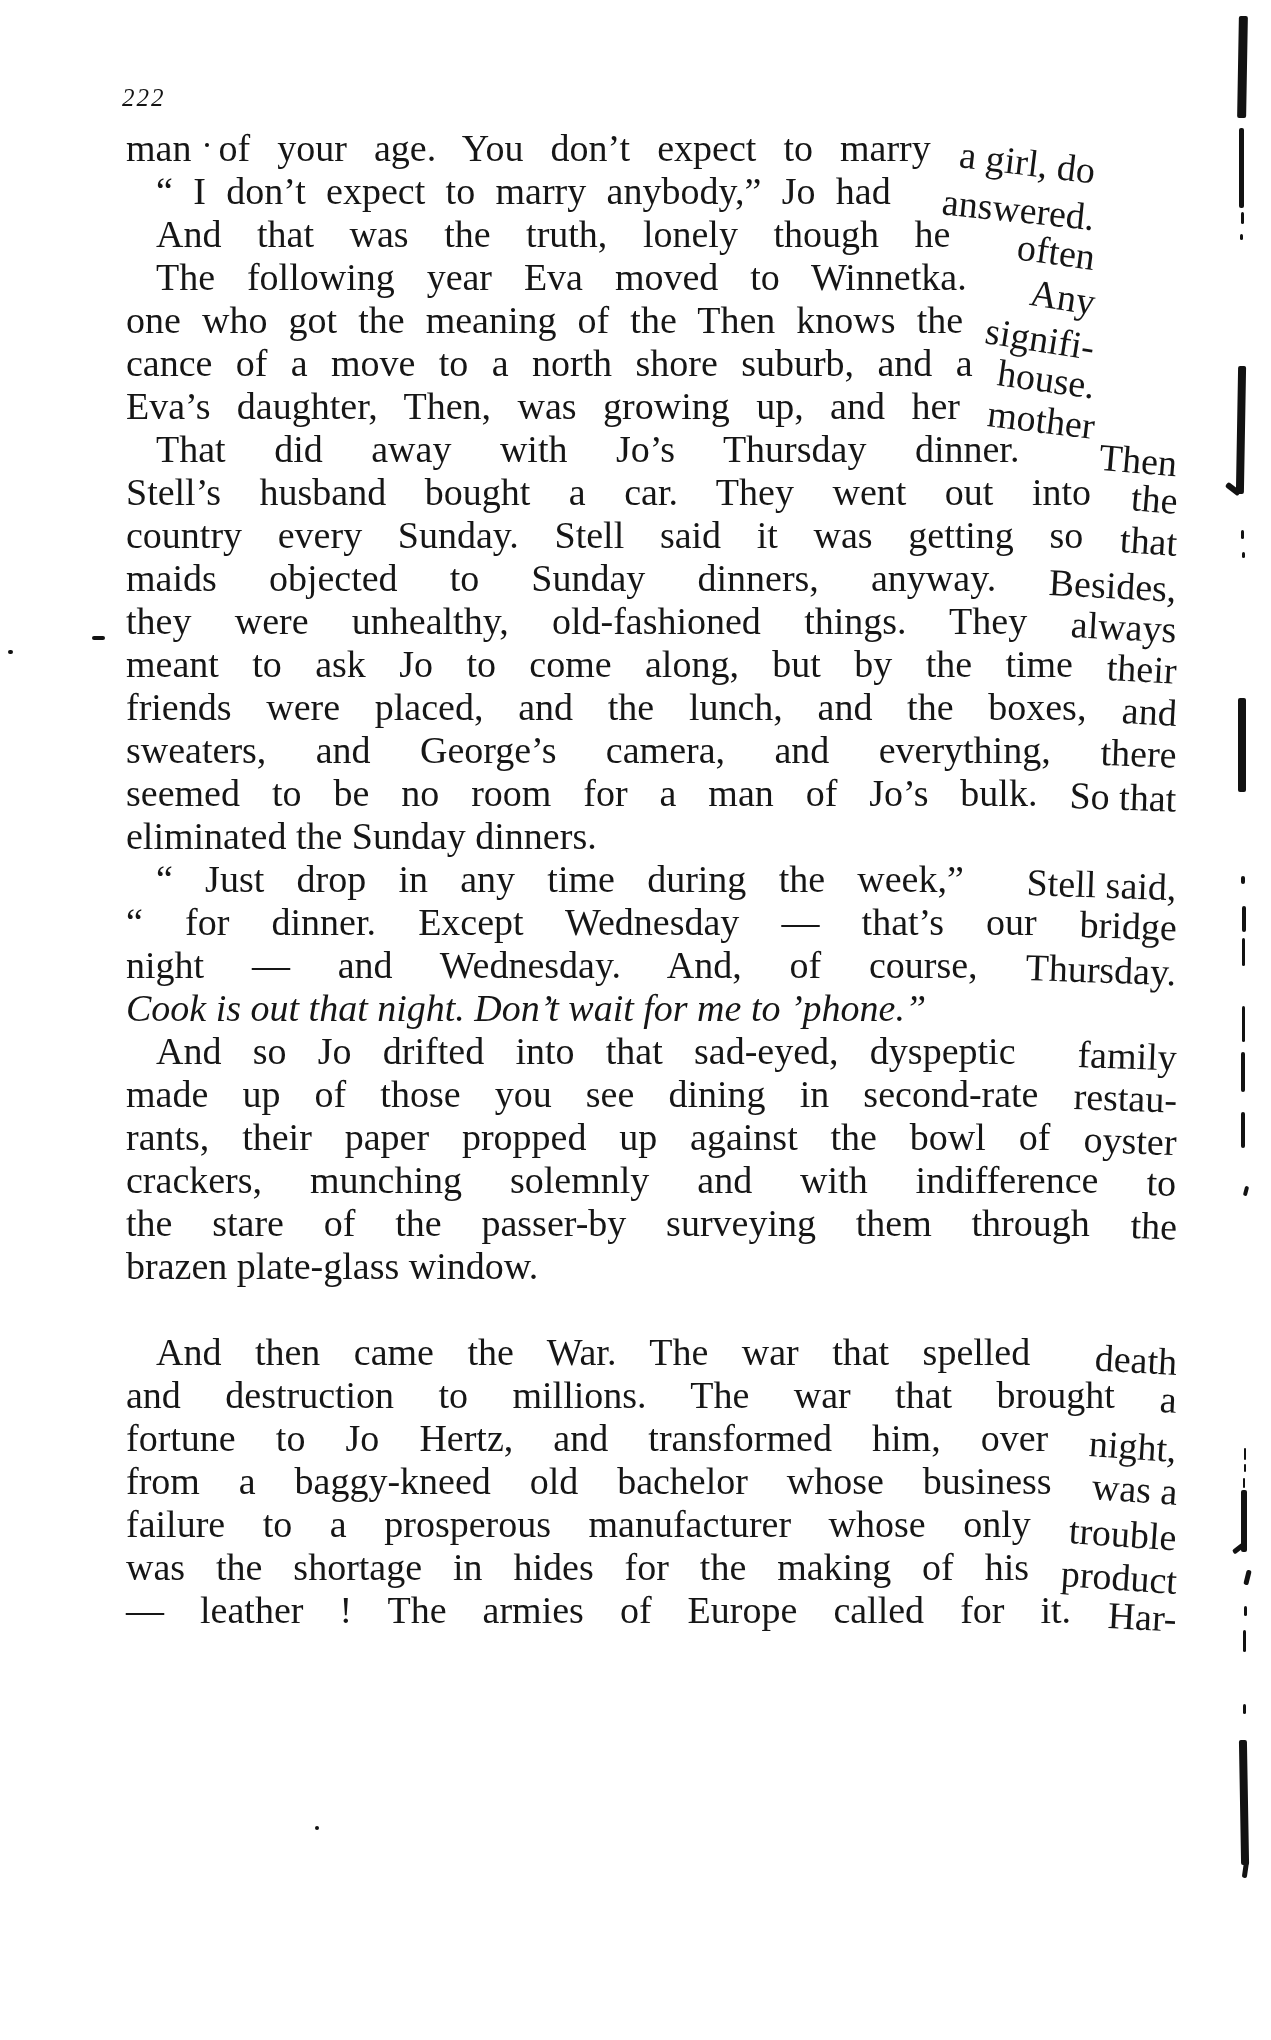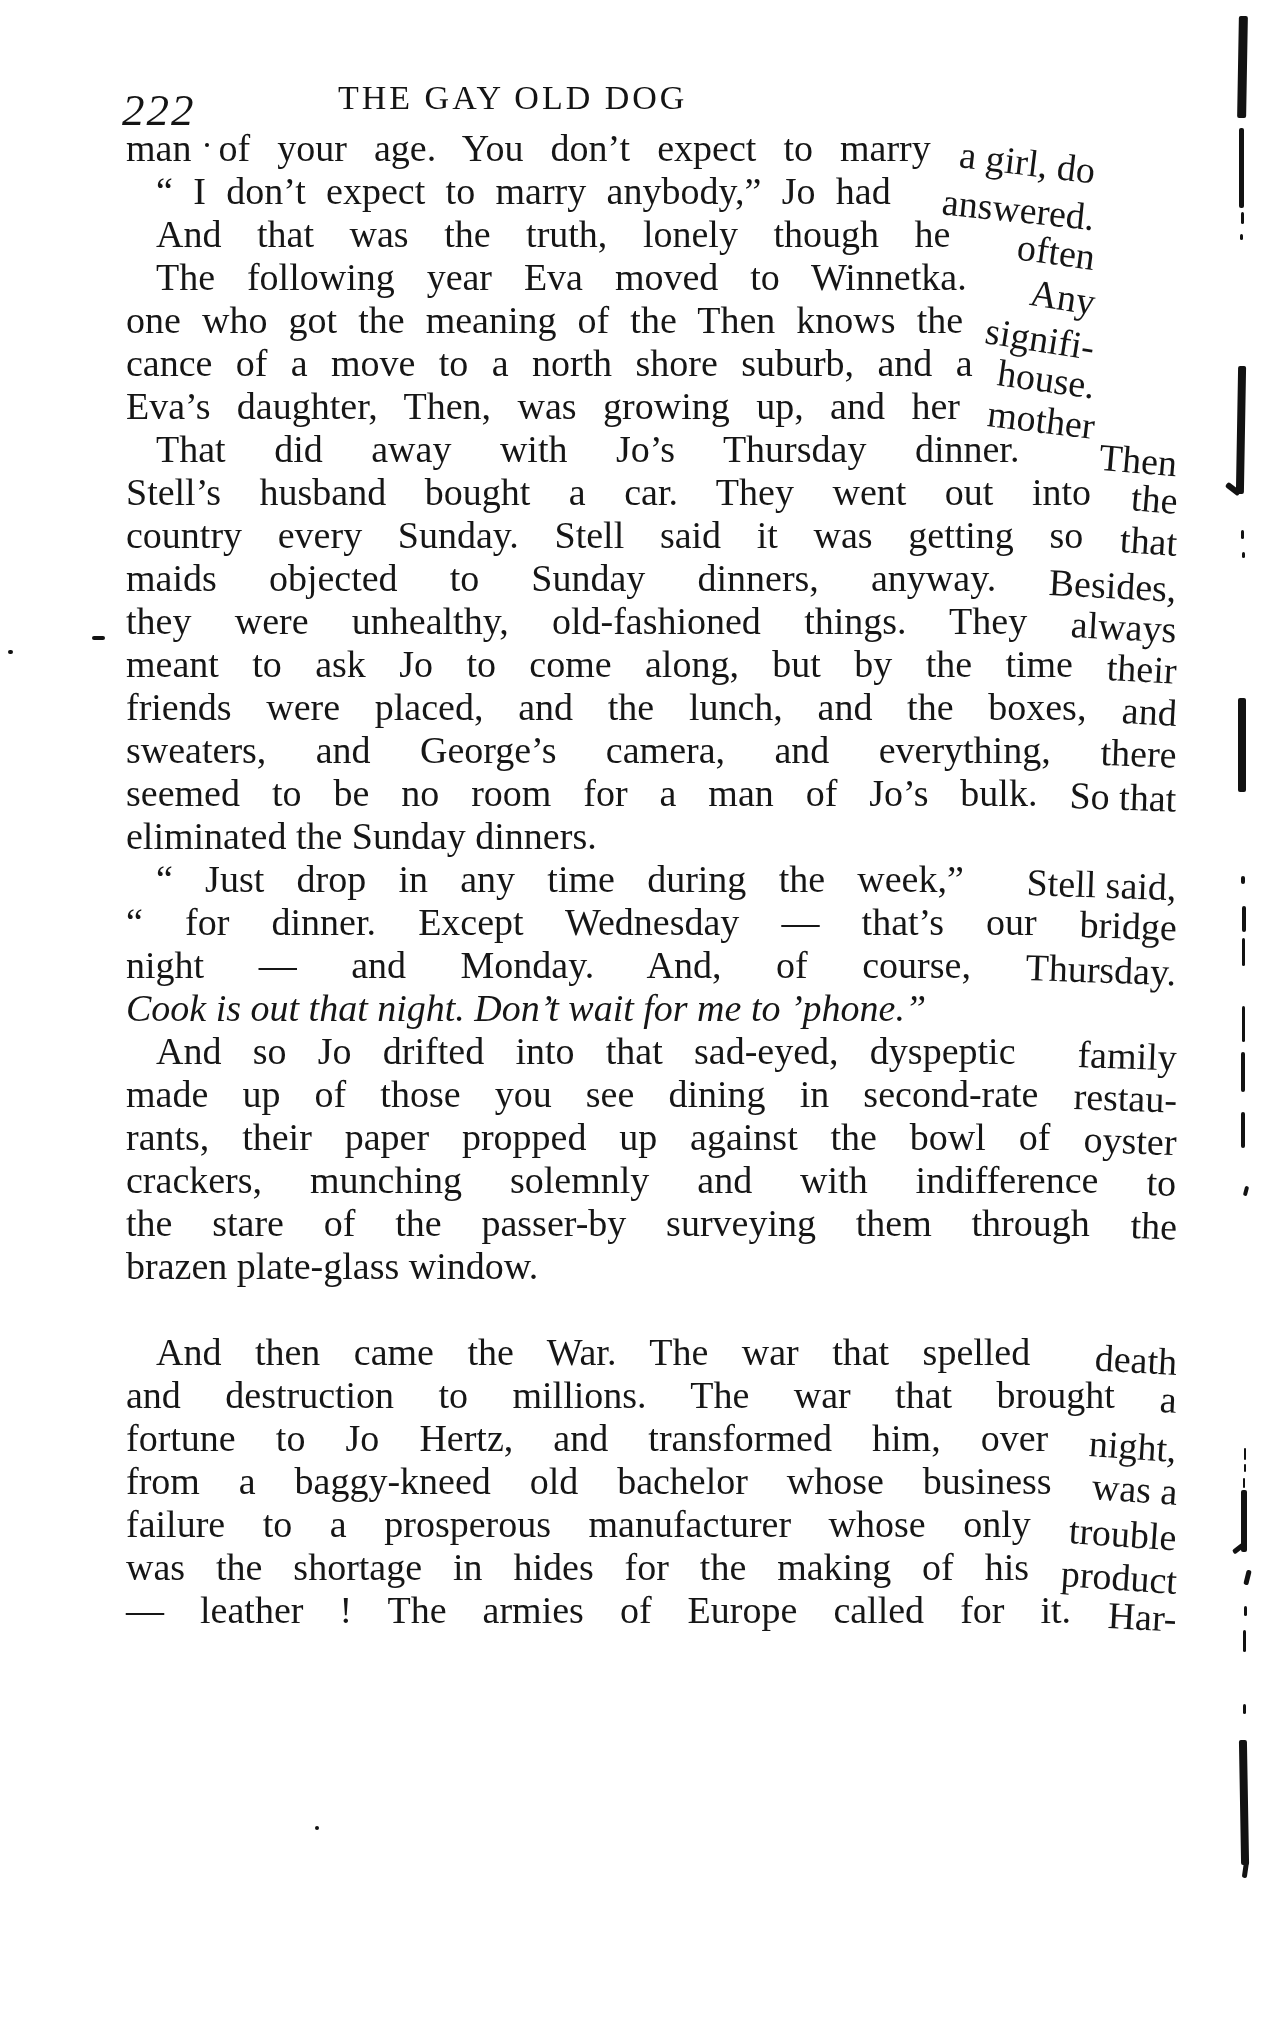--- a/index.html
+++ b/index.html
@@ -6,21 +6,21 @@
   .page{
     position:relative;
     width:1271px;height:2040px;
     background:#ffffff;
     overflow:hidden;
     font-family:"Liberation Serif","DejaVu Serif",serif;
     color:#141414;
   }
   .header-num{
     position:absolute;left:122px;top:84px;
-    font-size:45px;font-style:italic;letter-spacing:2px;text-align:right;
+    font-size:25px;font-style:italic;letter-spacing:2px;text-align:right;
   }
   .header-title{
     position:absolute;left:338px;top:79px;
     font-size:34px;letter-spacing:3px;white-space:nowrap;
   }
   .body-text{position:absolute;left:126px;top:127px;}
   .line{
     width:1050px;
     font-size:38px;line-height:43px;
     text-align:justify;
@@ -34,21 +34,20 @@
   .tail{display:inline-block;transform-origin:0 100%;}
   .gap{height:43px;}
   .ink{position:absolute;background:#121212;border-radius:2px;}
 </style>
 </head>
 <body>
 
 <div class="page">
 
   <div class="header-num">222</div>
-  <div class="header-title">THE GAY OLD DOG</div>
 
   <div class="body-text">
       <div class="line narrow"><span>man of your age.  You don’t expect to marry</span> <span class="tail" style="transform: rotate(7deg) translateY(6px);">a girl, do</span></div>
       <div class="line narrow indent"><span>“ I don’t expect to marry anybody,” Jo had</span> <span class="tail" style="transform: rotate(6deg) translateY(7px);">answered.</span></div>
       <div class="line narrow indent"><span>And that was the truth, lonely though he</span> <span class="tail" style="transform: rotate(8deg) translateY(8px);">often</span></div>
       <div class="line narrow indent"><span>The following year Eva moved to Winnetka.</span> <span class="tail" style="transform: rotate(9deg) translateY(10px);">Any</span></div>
       <div class="line narrow"><span>one who got the meaning of the Then knows the</span> <span class="tail" style="transform: rotate(9deg) translateY(10px);">signifi-</span></div>
       <div class="line narrow"><span>cance of a move to a north shore suburb, and a</span> <span class="tail" style="transform: rotate(8deg) translateY(9px);">house.</span></div>
       <div class="line narrow"><span>Eva’s daughter, Then, was growing up, and her</span> <span class="tail" style="transform: rotate(7deg) translateY(7px);">mother</span></div>
       <div class="line indent"><span>That did away with Jo’s Thursday dinner.</span> <span class="tail" style="transform: rotate(5deg) translateY(5px);">Then</span></div>
@@ -56,21 +55,21 @@
       <div class="line"><span>country every Sunday.  Stell said it was getting so</span> <span class="tail" style="transform: rotate(4deg) translateY(4px);">that</span></div>
       <div class="line"><span>maids objected to Sunday dinners, anyway.</span> <span class="tail" style="transform: rotate(3deg) translateY(4px);">Besides,</span></div>
       <div class="line"><span>they were unhealthy, old-fashioned things.  They</span> <span class="tail" style="transform: rotate(3deg) translateY(3px);">always</span></div>
       <div class="line"><span>meant to ask Jo to come along, but by the time</span> <span class="tail" style="transform: rotate(3deg) translateY(3px);">their</span></div>
       <div class="line"><span>friends were placed, and the lunch, and the boxes,</span> <span class="tail" style="transform: rotate(3deg) translateY(3px);">and</span></div>
       <div class="line"><span>sweaters, and George’s camera, and everything,</span> <span class="tail" style="transform: rotate(2deg) translateY(2px);">there</span></div>
       <div class="line"><span>seemed to be no room for a man of Jo’s bulk.</span> <span class="tail" style="transform: rotate(2deg) translateY(2px);">So that</span></div>
       <div class="line last"><span>eliminated the Sunday dinners.</span></div>
       <div class="line indent"><span>“ Just drop in any time during the week,”</span> <span class="tail" style="transform: rotate(2deg) translateY(2px);">Stell said,</span></div>
       <div class="line"><span>“ for dinner.  Except Wednesday — that’s our</span> <span class="tail" style="transform: rotate(2deg) translateY(2px);">bridge</span></div>
-      <div class="line"><span>night — and Monday.  And, of course,</span> <span class="tail" style="transform: rotate(2deg) translateY(2px);">Thursday.</span></div>
+      <div class="line"><span>night — and Wednesday.  And, of course,</span> <span class="tail" style="transform: rotate(2deg) translateY(2px);">Thursday.</span></div>
       <div class="line last italic"><span>Cook is out that night.  Don’t wait for me to ’phone.”</span></div>
       <div class="line indent"><span>And so Jo drifted into that sad-eyed, dyspeptic</span> <span class="tail" style="transform: rotate(2deg) translateY(2px);">family</span></div>
       <div class="line"><span>made up of those you see dining in second-rate</span> <span class="tail" style="transform: rotate(2deg) translateY(2px);">restau-</span></div>
       <div class="line"><span>rants, their paper propped up against the bowl of</span> <span class="tail" style="transform: rotate(2deg) translateY(2px);">oyster</span></div>
       <div class="line"><span>crackers, munching solemnly and with indifference</span> <span class="tail" style="transform: rotate(2deg) translateY(2px);">to</span></div>
       <div class="line"><span>the stare of the passer-by surveying them through</span> <span class="tail" style="transform: rotate(2deg) translateY(2px);">the</span></div>
       <div class="line last"><span>brazen plate-glass window.</span></div>
       <div class="gap"></div>
       <div class="line indent"><span>And then came the War.  The war that spelled</span> <span class="tail" style="transform: rotate(3deg) translateY(4px);">death</span></div>
       <div class="line"><span>and destruction to millions.  The war that brought</span> <span class="tail" style="transform: rotate(3deg) translateY(4px);">a</span></div>

